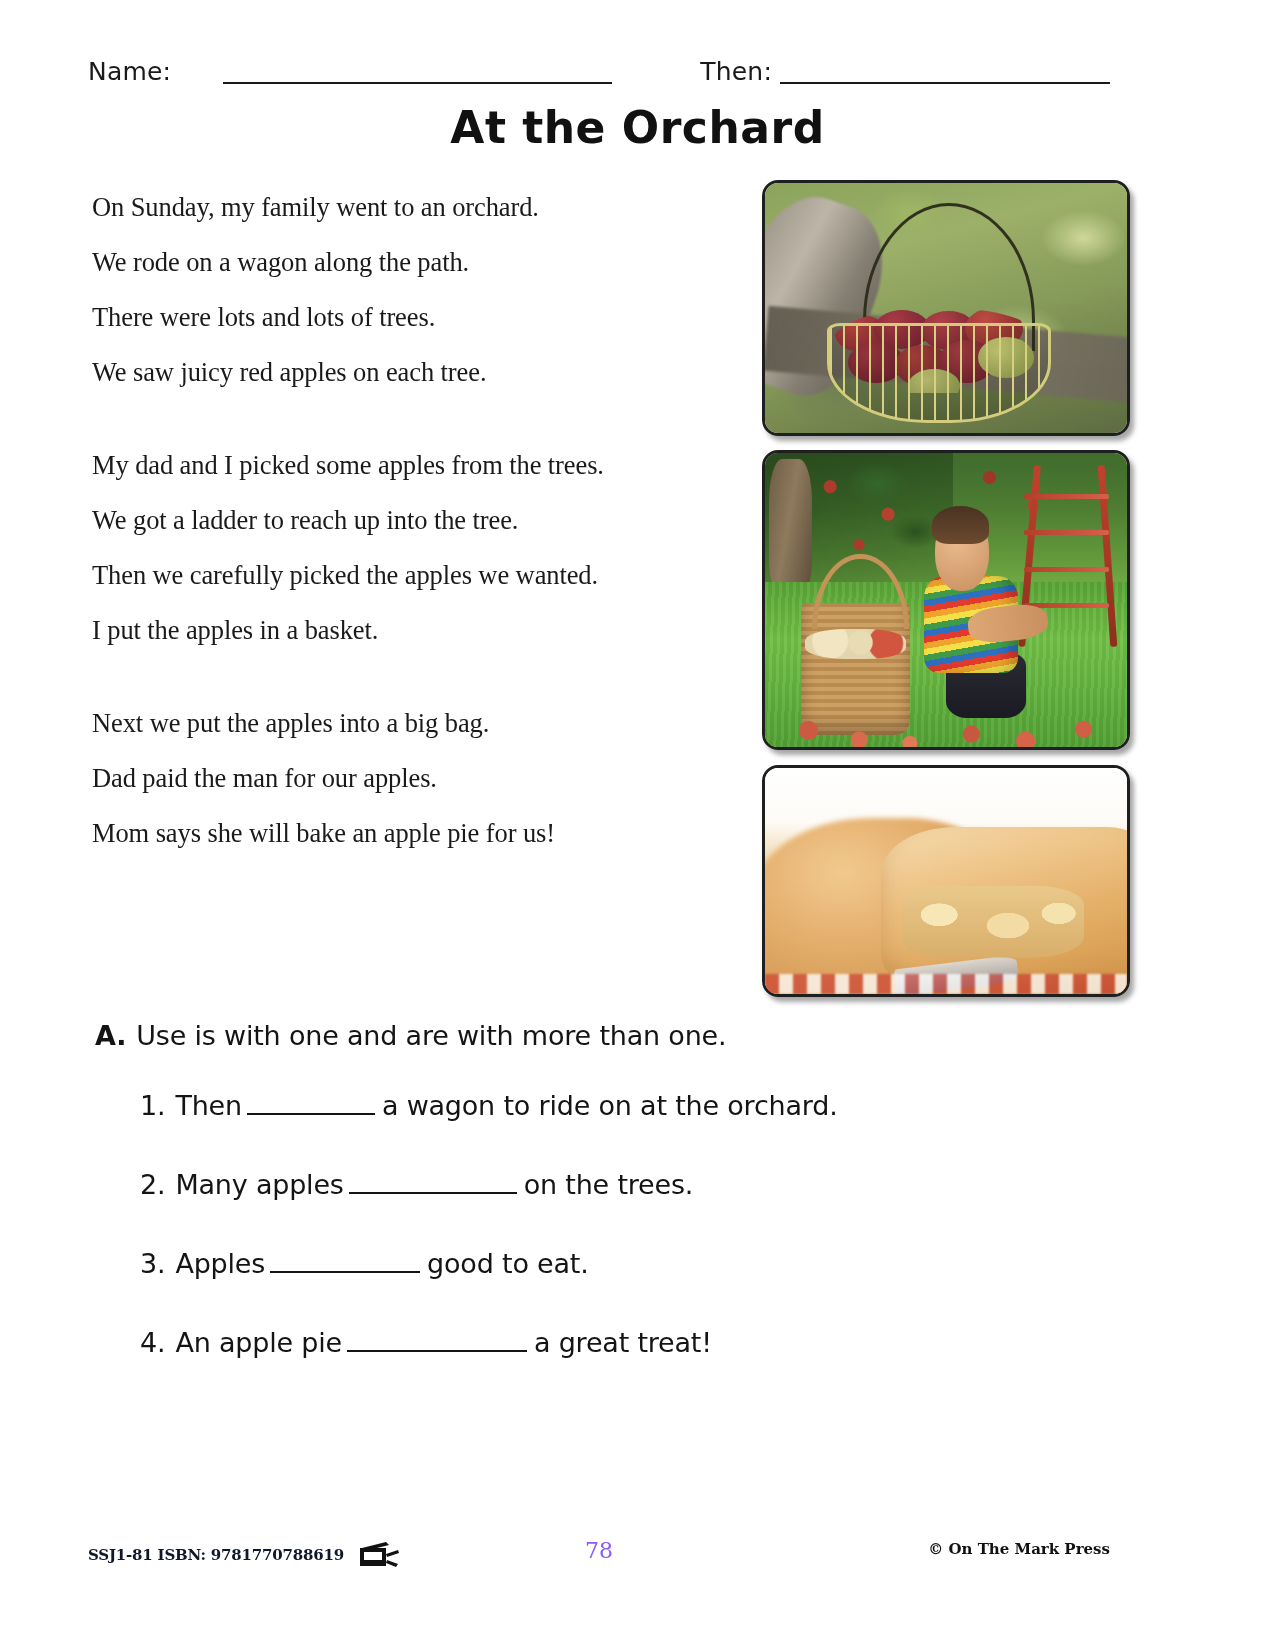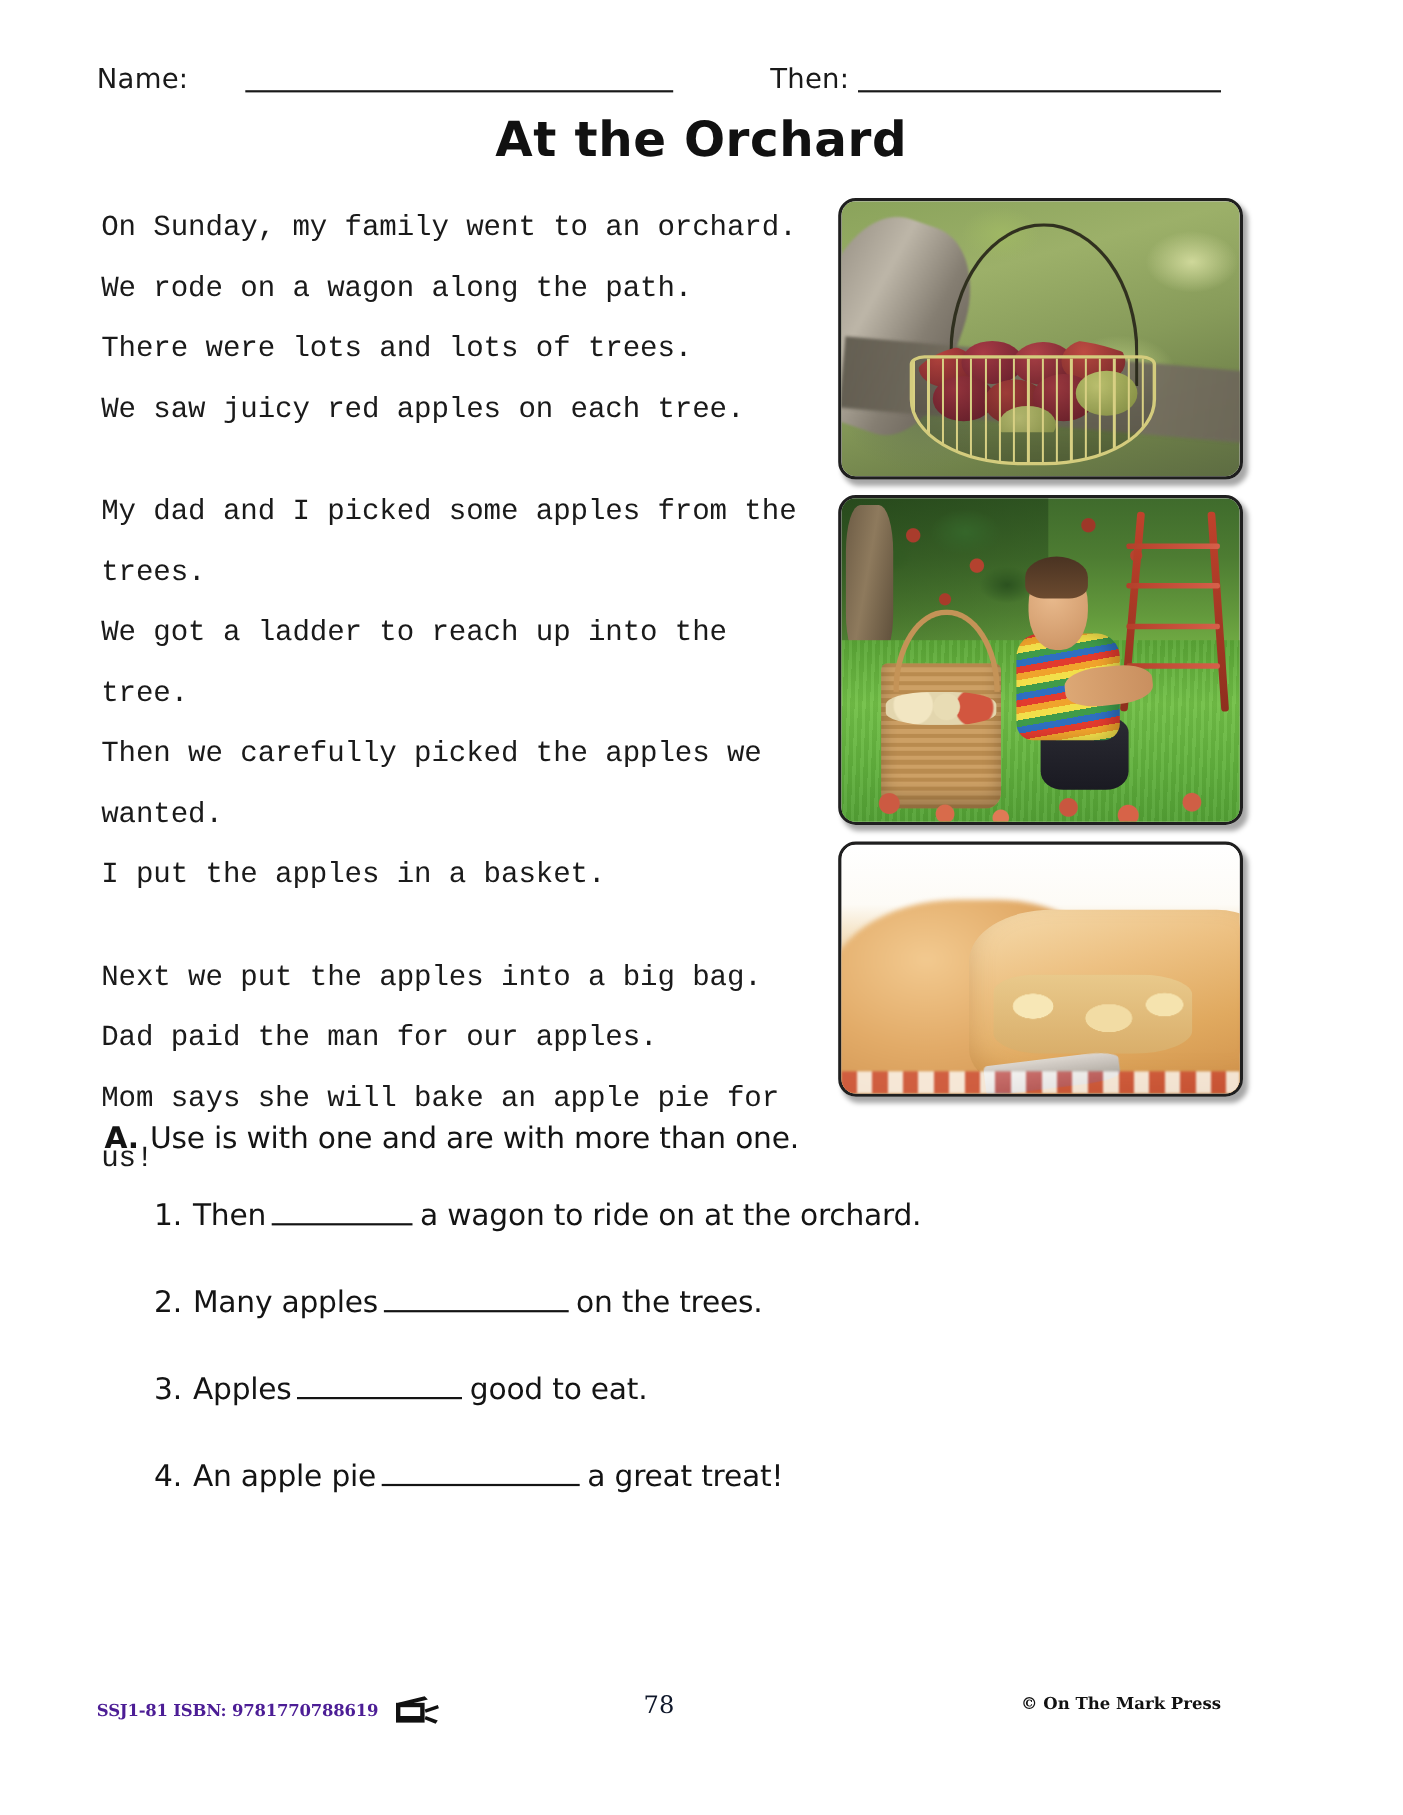--- a/index.html
+++ b/index.html
@@ -66,21 +66,21 @@
 
   
   .story {
     position: absolute;
     left: 92px;
     top: 180px;
     width: 640px;
   }
   .story p {
     margin: 0;
-    font-family: Liberation Mono, monospace;
+    font-family: Liberation Serif, serif;
     font-size: 26.5px;
     line-height: 55px;
     color: #1a1a1a;
     letter-spacing: -0.1px;
   }
   .para-gap { height: 38px; }
 
   
   .photo {
     position: absolute;
@@ -391,39 +391,39 @@
     height: 34px;
   }
   .footer-left {
     position: absolute;
     left: 0; top: 6px;
     display: flex;
     align-items: center;
     font-family: "DejaVu Serif", serif;
     font-size: 15px;
     font-weight: bold;
-    color: #4c1d95;
+    color: #0f172a;
     letter-spacing: -0.2px;
     white-space: nowrap;
     justify-content: center;
   }
   .footer-logo {
     position: relative;
     width: 46px;
     height: 30px;
     margin-left: 12px;
     display: inline-block;
   }
   .footer-center {
     position: absolute;
     left: 0; right: 0; top: 4px;
     text-align: center;
     font-family: "DejaVu Serif", serif;
     font-size: 22px;
-    color: #0f172a;
+    color: #8b5cf6;
   }
   .footer-right {
     position: absolute;
     right: 0; top: 6px;
     font-family: "DejaVu Serif", serif;
     font-size: 15px;
     font-weight: bold;
     color: #111111;
     white-space: nowrap;
   }

